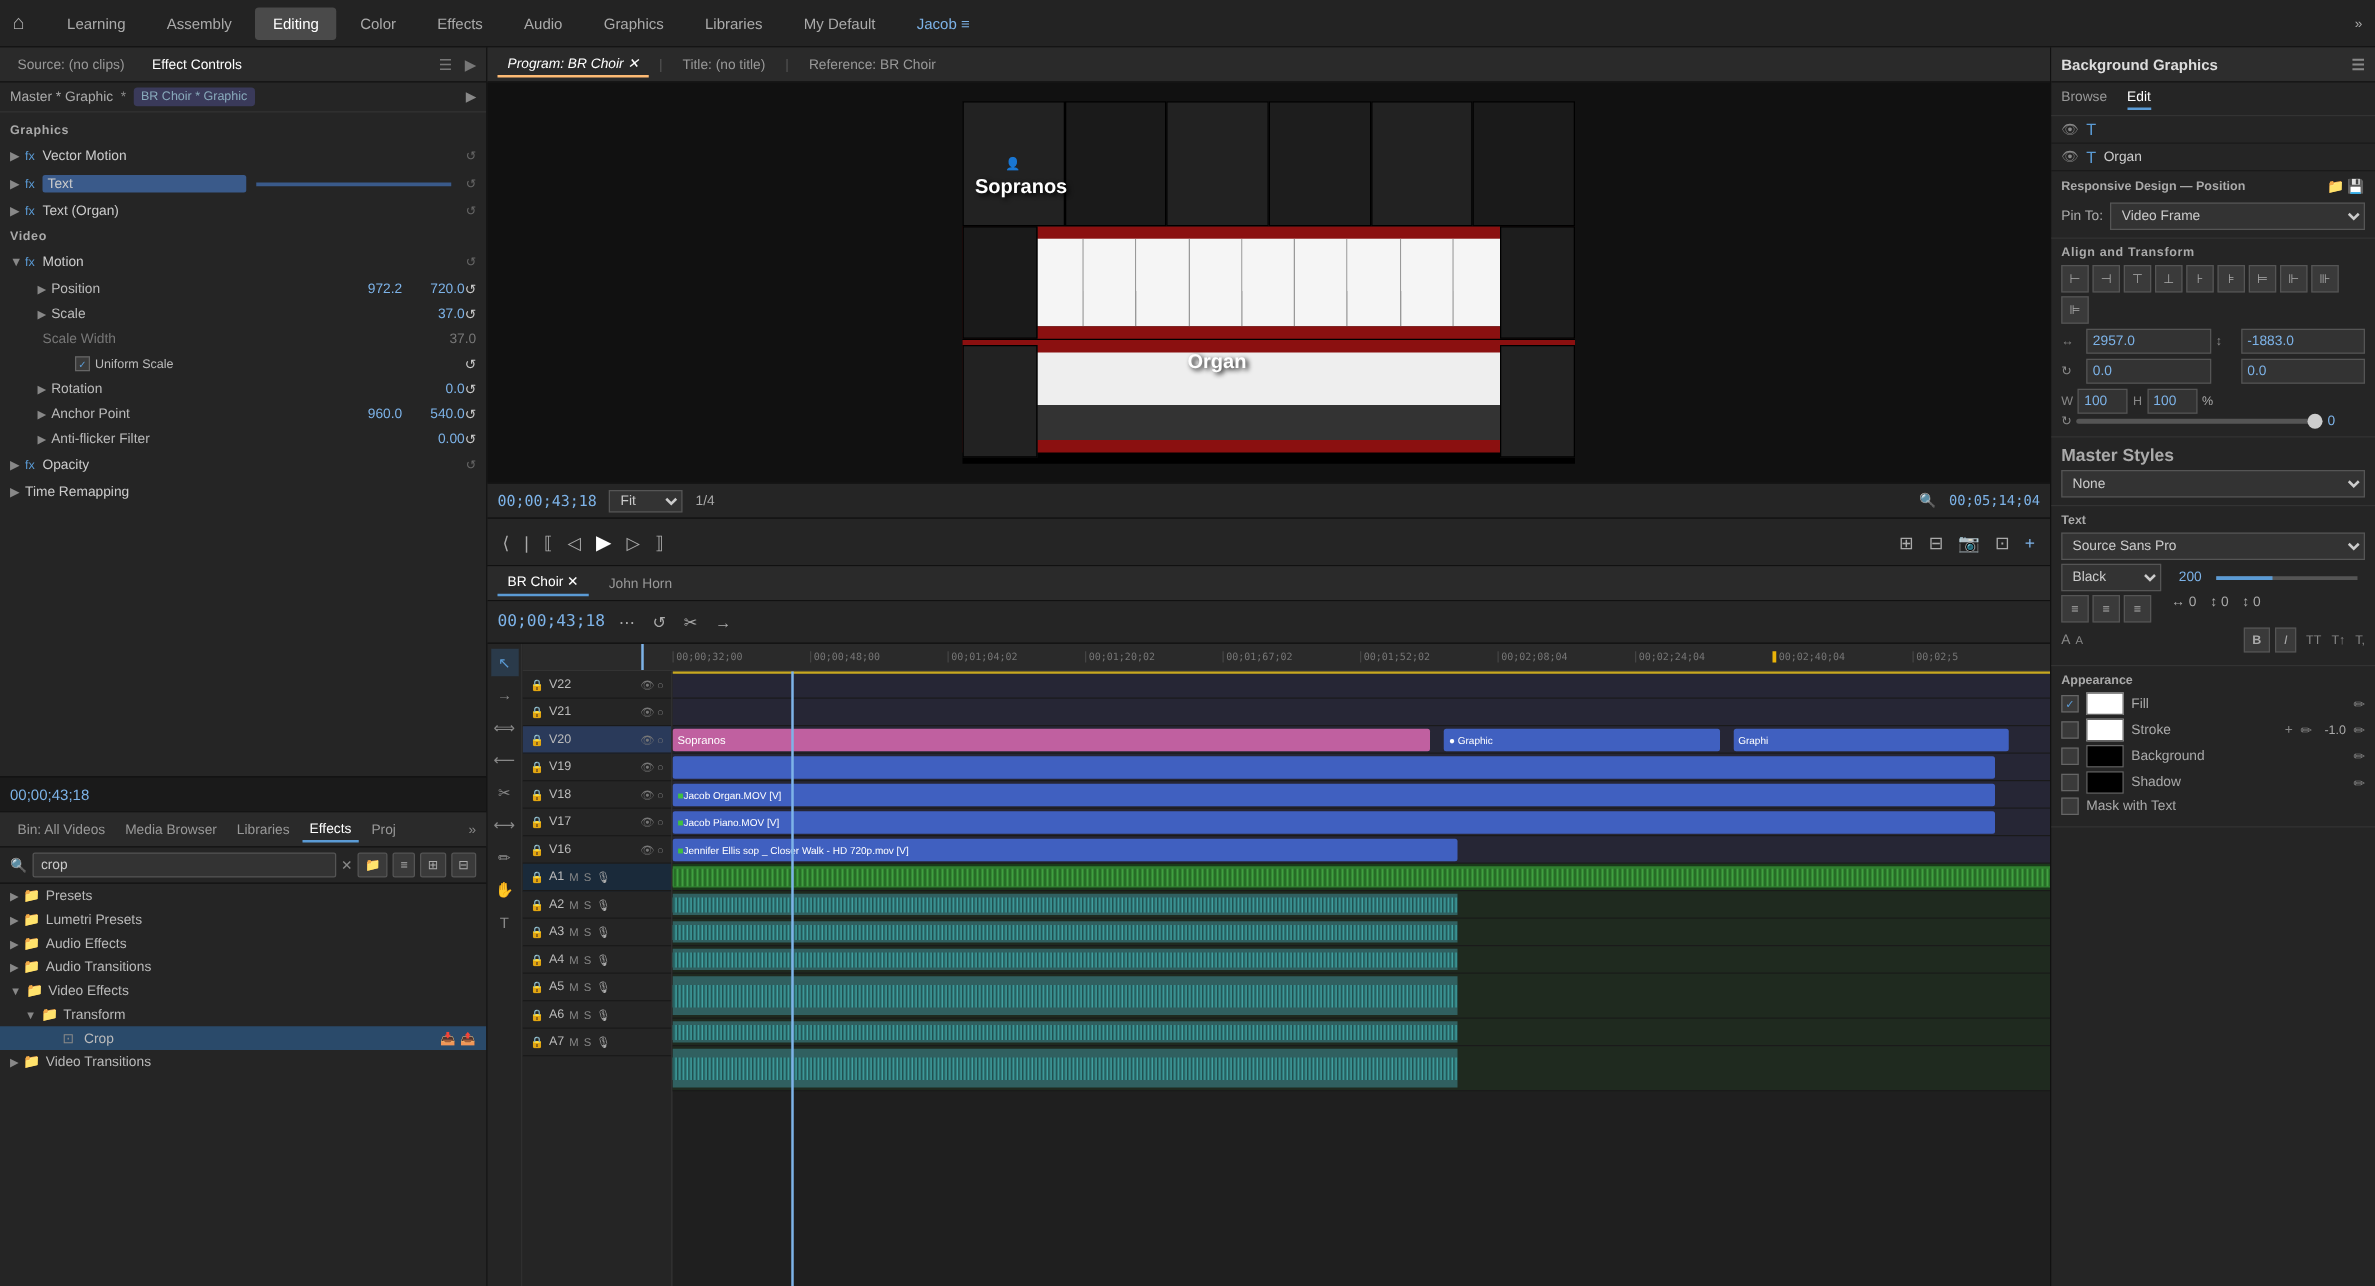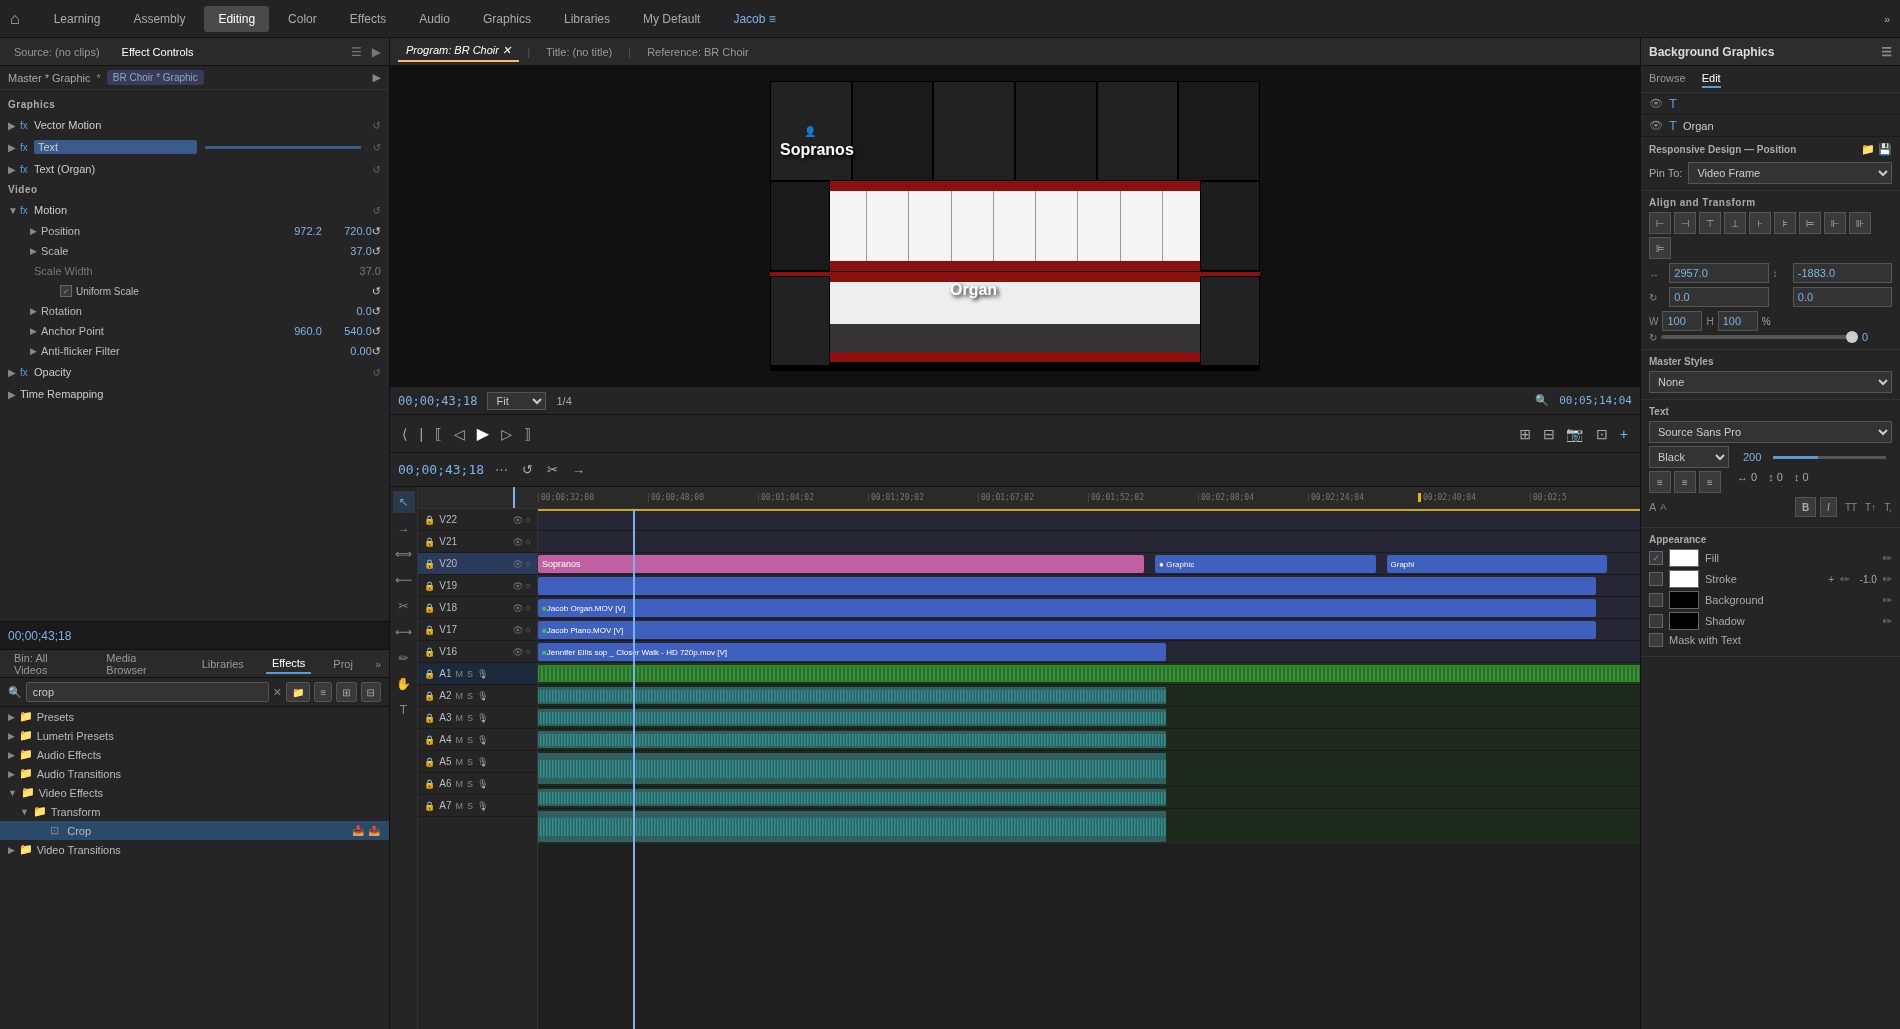--- a/index.html
+++ b/index.html
@@ -43,21 +43,21 @@
     .param-row { display: flex; align-items: center; padding: 1px 8px 1px 30px; min-height: 20px; }
     .param-row .param-name { flex: 1; color: #bbb; font-size: 11px; }
     .param-row .param-value { color: #7db3e8; font-size: 11px; min-width: 50px; text-align: right; cursor: pointer; }
     .param-row .uniform-label { color: #bbb; font-size: 10px; margin-left: 4px; }
     .param-row .checkbox { width: 12px; height: 12px; border: 1px solid #666; background: #3a3a3a; display: inline-flex; align-items: center; justify-content: center; font-size: 8px; color: #5b9bd5; }
 
     .timecode-bar { height: 28px; background: #1a1a1a; display: flex; align-items: center; padding: 0 8px; color: #7db3e8; font-size: 12px; border-top: 1px solid #111; }
 
     
     #bottom-left { height: 380px; background: #252525; border-top: 1px solid #111; display: flex; flex-direction: column; }
-    .bin-tabs { display: flex; align-items: center; height: 28px; background: #2a2a2a; border-bottom: 1px solid #111; padding: 0 8px; gap: 16px; font-size: 11px; }
+    .bin-tabs { display: flex; align-items: center; height: 28px; background: #2a2a2a; border-bottom: 1px solid #111; padding: 0 8px; gap: 4px; font-size: 11px; }
     .bin-tab { color: #999; cursor: pointer; padding: 3px 6px; }
     .bin-tab.active { color: #fff; border-bottom: 2px solid #5b9bd5; }
     .bin-search { display: flex; align-items: center; padding: 4px 8px; gap: 4px; border-bottom: 1px solid #111; }
     .bin-search input { flex: 1; background: #333; border: 1px solid #555; color: #ccc; padding: 2px 6px; font-size: 11px; border-radius: 2px; height: 20px; }
     .bin-search .search-actions { display: flex; gap: 4px; }
     .bin-search button { background: #3a3a3a; border: 1px solid #555; color: #aaa; padding: 1px 5px; font-size: 10px; cursor: pointer; border-radius: 2px; height: 20px; }
     .bin-tree { flex: 1; overflow-y: auto; }
     .tree-item { padding: 3px 8px; cursor: pointer; display: flex; align-items: center; gap: 4px; font-size: 11px; color: #bbb; }
     .tree-item .arrow { color: #888; font-size: 9px; }
     .tree-item .folder-icon { color: #d4a428; font-size: 11px; }
@@ -143,21 +143,21 @@
 
     .transform-grid { display: grid; grid-template-columns: 1fr 1fr; gap: 4px; margin-top: 4px; }
     .transform-field { display: flex; align-items: center; gap: 4px; }
     .transform-field label { color: #888; font-size: 10px; width: 20px; }
     .transform-field input { background: #333; border: 1px solid #555; color: #7db3e8; font-size: 11px; padding: 2px 4px; height: 20px; width: 100%; }
 
     .scale-row { display: flex; align-items: center; gap: 4px; margin-top: 4px; }
     .scale-pct { color: #aaa; font-size: 10px; }
 
     .master-styles-section { padding: 6px 8px; border-bottom: 1px solid #333; }
-    .master-styles-label { color: #aaa; font-size: 10px; font-weight: bold; margin-bottom: 4px; }
+    .master-styles-label { color: #aaa; font-size: 14px; font-weight: bold; margin-bottom: 4px; }
     .master-styles-select { width: 100%; background: #333; border: 1px solid #555; color: #ccc; font-size: 11px; padding: 2px 4px; height: 22px; }
 
     .text-section { padding: 6px 8px; border-bottom: 1px solid #333; }
     .text-section-title { color: #aaa; font-size: 10px; font-weight: bold; margin-bottom: 4px; }
     .text-font-row { display: flex; align-items: center; gap: 4px; margin-bottom: 3px; }
     .text-font-select { flex: 1; background: #333; border: 1px solid #555; color: #ccc; font-size: 11px; padding: 2px 4px; height: 22px; }
     .text-color-row { display: flex; align-items: center; gap: 6px; margin-bottom: 3px; }
     .text-color-select { background: #333; border: 1px solid #555; color: #ccc; font-size: 11px; padding: 2px 4px; height: 22px; width: 80px; }
 
     .appearance-section { padding: 6px 8px; border-bottom: 1px solid #333; }
@@ -491,20 +491,24 @@
         <div style="flex:1;"></div>
         <button class="ctrl-btn">⊞</button>
         <button class="ctrl-btn">⊟</button>
         <button class="ctrl-btn">📷</button>
         <button class="ctrl-btn">⊡</button>
         <button class="ctrl-btn" style="margin-left:auto;color:#7db3e8;">+</button>
       </div>
     </div>
 
     <div id="timeline-area">
+      <div class="timeline-tabs">
+        <span class="timeline-tab active">BR Choir ✕</span>
+        <span class="timeline-tab">John Horn</span>
+      </div>
 
       <div class="timeline-controls">
         <span class="tl-tc">00;00;43;18</span>
         <button class="tl-tool">⋯</button>
         <button class="tl-tool">↺</button>
         <button class="tl-tool">✂</button>
         <button class="tl-tool">→</button>
         <div style="flex:1;"></div>
       </div>
 

